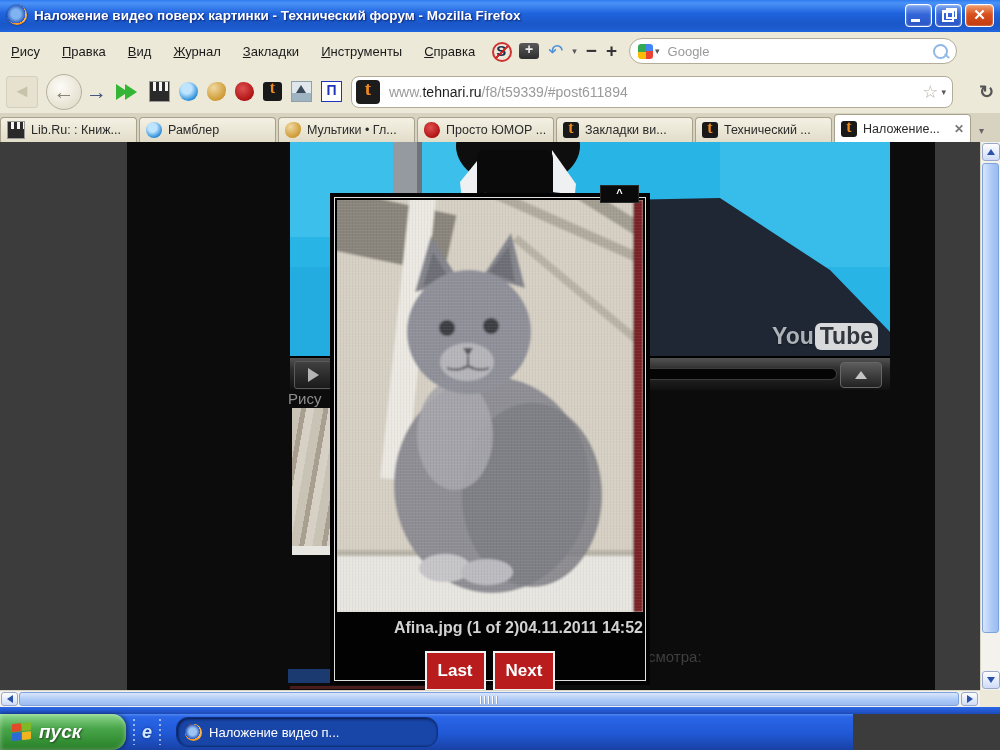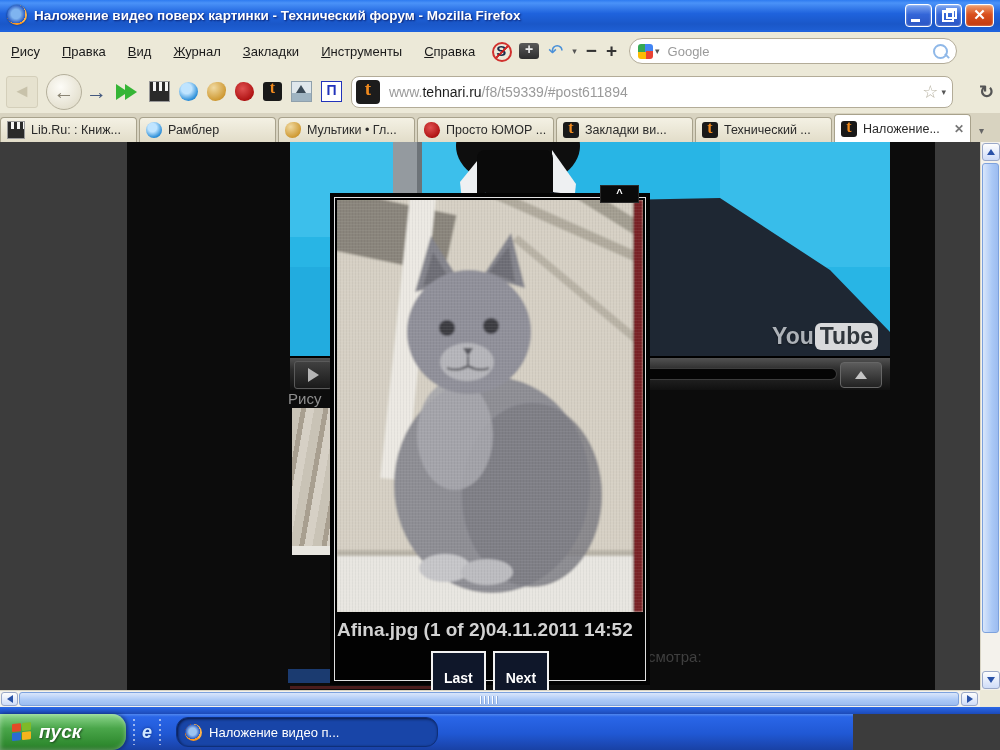--- a/index.html
+++ b/index.html
@@ -133,25 +133,25 @@
   .lightbox{position:absolute;left:330px;top:51px;width:320px;height:492px;background:#020202;z-index:5;box-sizing:border-box;}
   .lb-frame{position:absolute;left:4px;top:4px;right:4px;bottom:4px;border:1px solid #e0e0e0;}
   .lb-close{position:absolute;left:270px;top:-8px;width:37px;height:16px;background:#0a0a0a;border:1px solid #2a2a2a;
     color:#fff;font-weight:bold;font-size:11px;text-align:center;line-height:14px;z-index:7;}
   .lb-close::before{content:"^";}
   .lb-img{position:absolute;left:7px;top:7px;width:306px;height:412px;overflow:hidden;background:#d6d0c4;}
   .lb-img svg{display:block;}
   .grain{position:absolute;left:0;top:0;width:100%;height:100%;
     background:repeating-linear-gradient(0deg,rgba(255,255,255,.06) 0 1px,transparent 1px 3px),
                repeating-linear-gradient(90deg,rgba(0,0,0,.04) 0 1px,transparent 1px 3px);}
-  .lb-caption{position:absolute;left:7px;top:426px;width:306px;display:flex;justify-content:flex-start;
-    color:#d2d2d2;font-weight:bold;font-size:19px;}
+  .lb-caption{position:absolute;left:7px;top:426px;width:306px;display:flex;justify-content:flex-end;
+    color:#d2d2d2;font-weight:bold;font-size:16px;}
   .lb-btnrow{position:absolute;left:0;top:458px;width:100%;display:flex;justify-content:center;gap:7px;z-index:6;}
-  .lb-btn{background:#0f172a;border:2px solid #f2f2f2;color:#fff;font-weight:bold;font-size:14px;
-    padding:17px 11px;font-family:"Liberation Sans",sans-serif;}
+  .lb-btn{background:#b91c1c;border:2px solid #f2f2f2;color:#fff;font-weight:bold;font-size:17px;
+    padding:8px 11px;font-family:"Liberation Sans",sans-serif;}
   
   .vscroll{position:absolute;left:980px;top:142px;width:20px;height:548px;background:#f4f2ec;border-left:1px solid #d8d4c4;box-sizing:border-box;}
   .hscroll{position:absolute;left:0;top:690px;width:980px;height:17px;background:#f4f2ec;border-top:1px solid #d8d4c4;box-sizing:border-box;}
   .sbtn{position:absolute;background:linear-gradient(180deg,#fefefe,#cfdcf8);border:1px solid #9aa8c8;border-radius:3px;
     display:flex;align-items:center;justify-content:center;box-sizing:border-box;}
   .tri-up{width:0;height:0;border-left:4px solid transparent;border-right:4px solid transparent;border-bottom:6px solid #2a52a8;}
   .tri-down{width:0;height:0;border-left:4px solid transparent;border-right:4px solid transparent;border-top:6px solid #2a52a8;}
   .tri-left{width:0;height:0;border-top:4px solid transparent;border-bottom:4px solid transparent;border-right:6px solid #2a52a8;}
   .tri-right{width:0;height:0;border-top:4px solid transparent;border-bottom:4px solid transparent;border-left:6px solid #2a52a8;}
   .vthumb{position:absolute;left:1px;top:21px;width:17px;height:470px;border-radius:3px;

